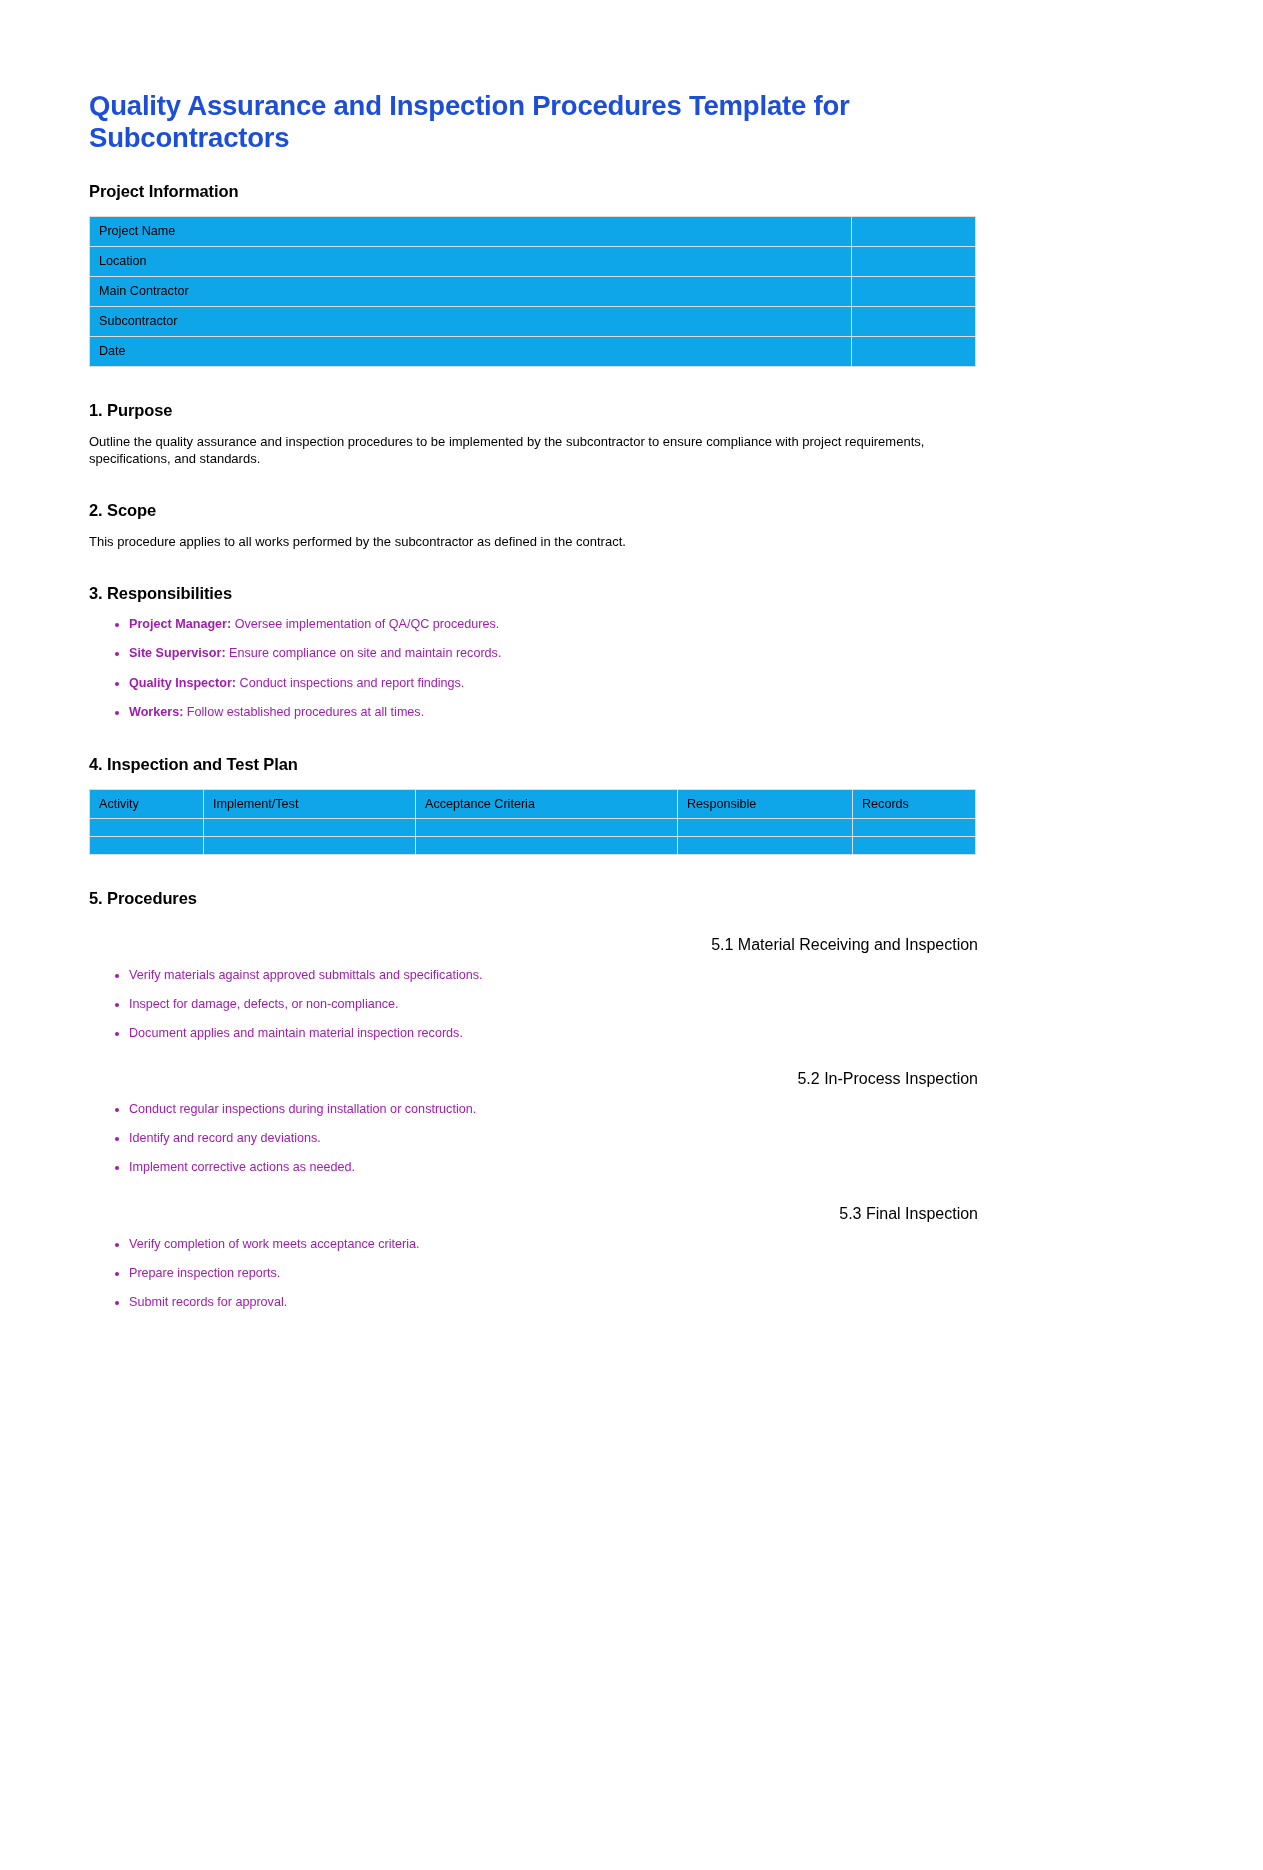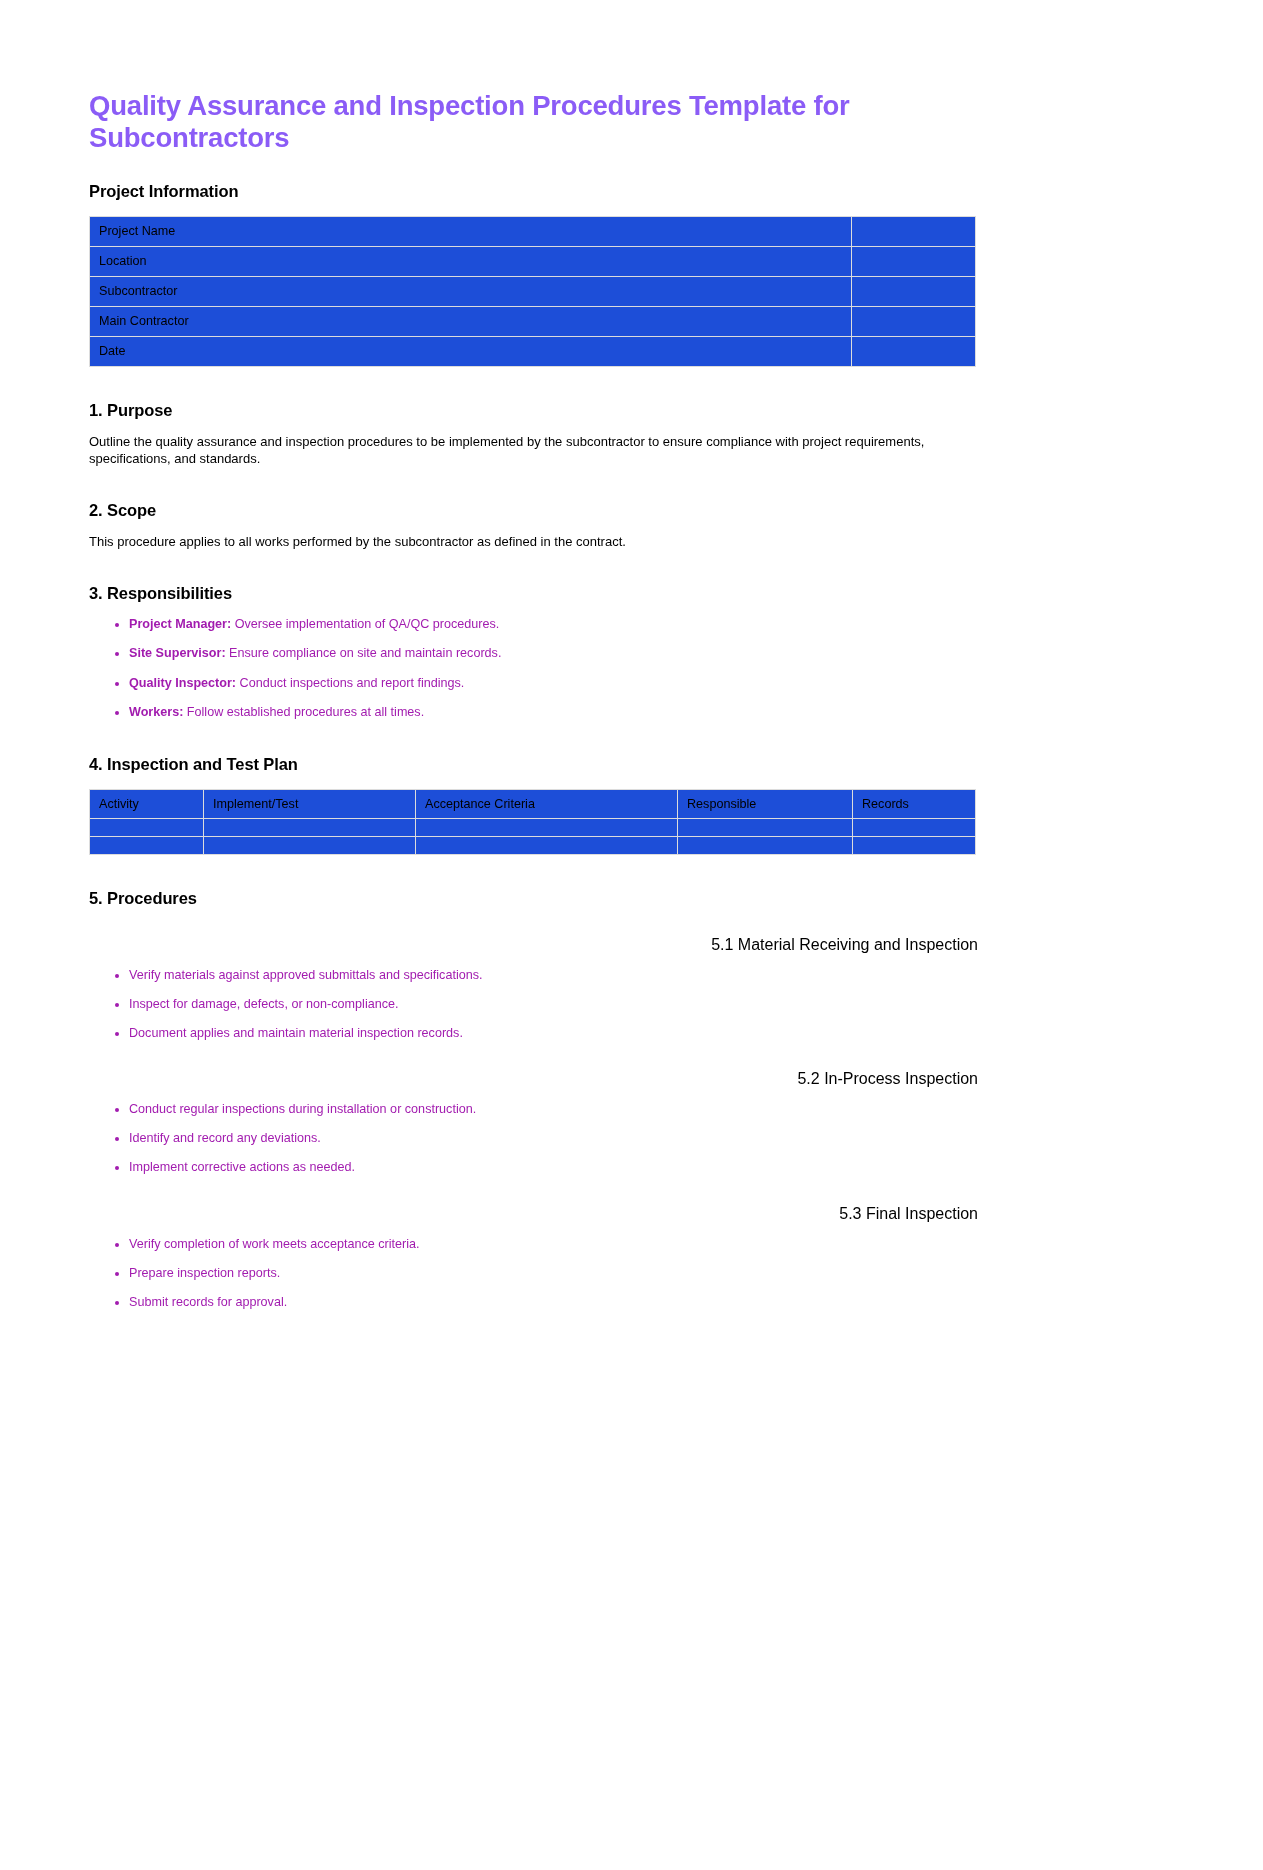--- a/index.html
+++ b/index.html
@@ -23,21 +23,21 @@
   }
 
   
   .doc-title {
     font-size: 27.5px;
     font-weight: bold;
     line-height: 1.18;
     letter-spacing: -0.2px;
     margin: 0 0 0 0;
     padding-top: 12px;
-    color: #8b5cf6;
+    color: #1d4ed8;
     max-width: 800px;
   }
 
   
   .h2 {
     font-size: 16.5px;
     font-weight: bold;
     margin: 0;
     padding: 0;
     color: #000;
@@ -87,21 +87,21 @@
   }
   table.grid td,
   table.grid th {
     border: 1px solid #dcdcdc;
     font-size: 12.6px;
     font-weight: normal;
     text-align: left;
     padding: 7px 9px;
     color: #000;
     vertical-align: middle;
-    background: #1d4ed8;
+    background: #0ea5e9;
   }
 
   
   table.info td.label { height: 15px; }
   table.info col.c1 { width: 762px; }
   table.info col.c2 { width: 124px; }
 
   
   table.itp col.a { width: 114px; }
   table.itp col.b { width: 212px; }
@@ -127,25 +127,25 @@
     <tbody>
       <tr>
         <td class="label">Project Name</td>
         <td class="value"></td>
       </tr>
       <tr>
         <td class="label">Location</td>
         <td class="value"></td>
       </tr>
       <tr>
+        <td class="label">Main Contractor</td>
+        <td class="value"></td>
+      </tr>
+      <tr>
         <td class="label">Subcontractor</td>
-        <td class="value"></td>
-      </tr>
-      <tr>
-        <td class="label">Main Contractor</td>
         <td class="value"></td>
       </tr>
       <tr>
         <td class="label">Date</td>
         <td class="value"></td>
       </tr>
     </tbody>
   </table>
 
   <h2 class="h2 sec">1. Purpose</h2>

